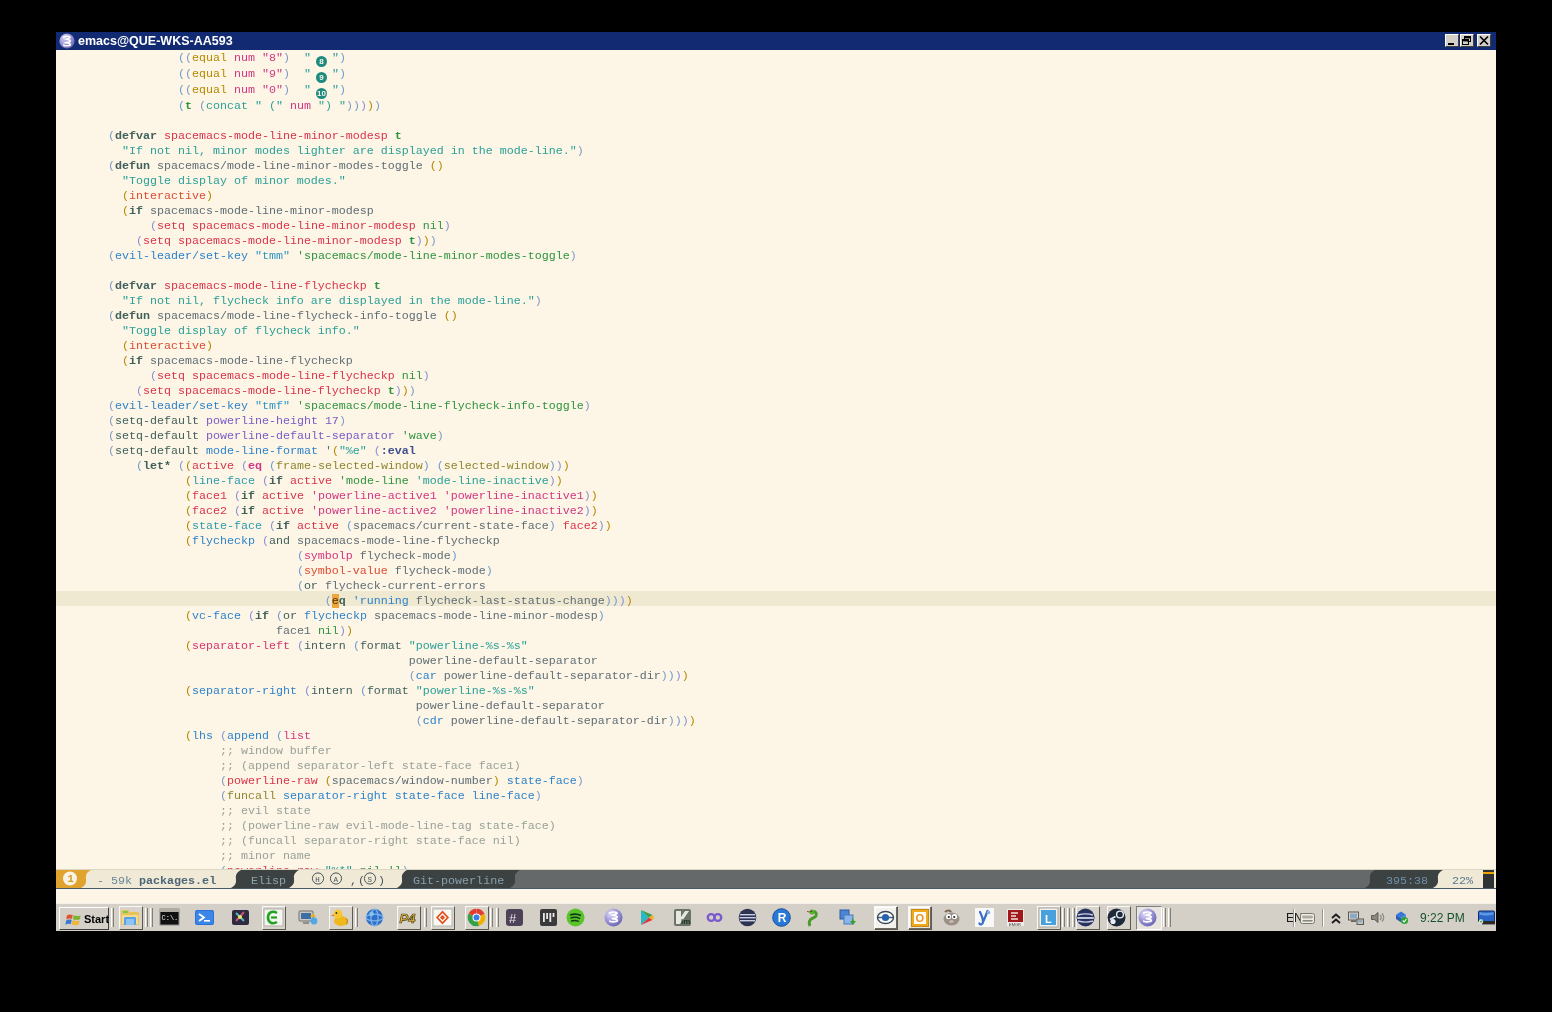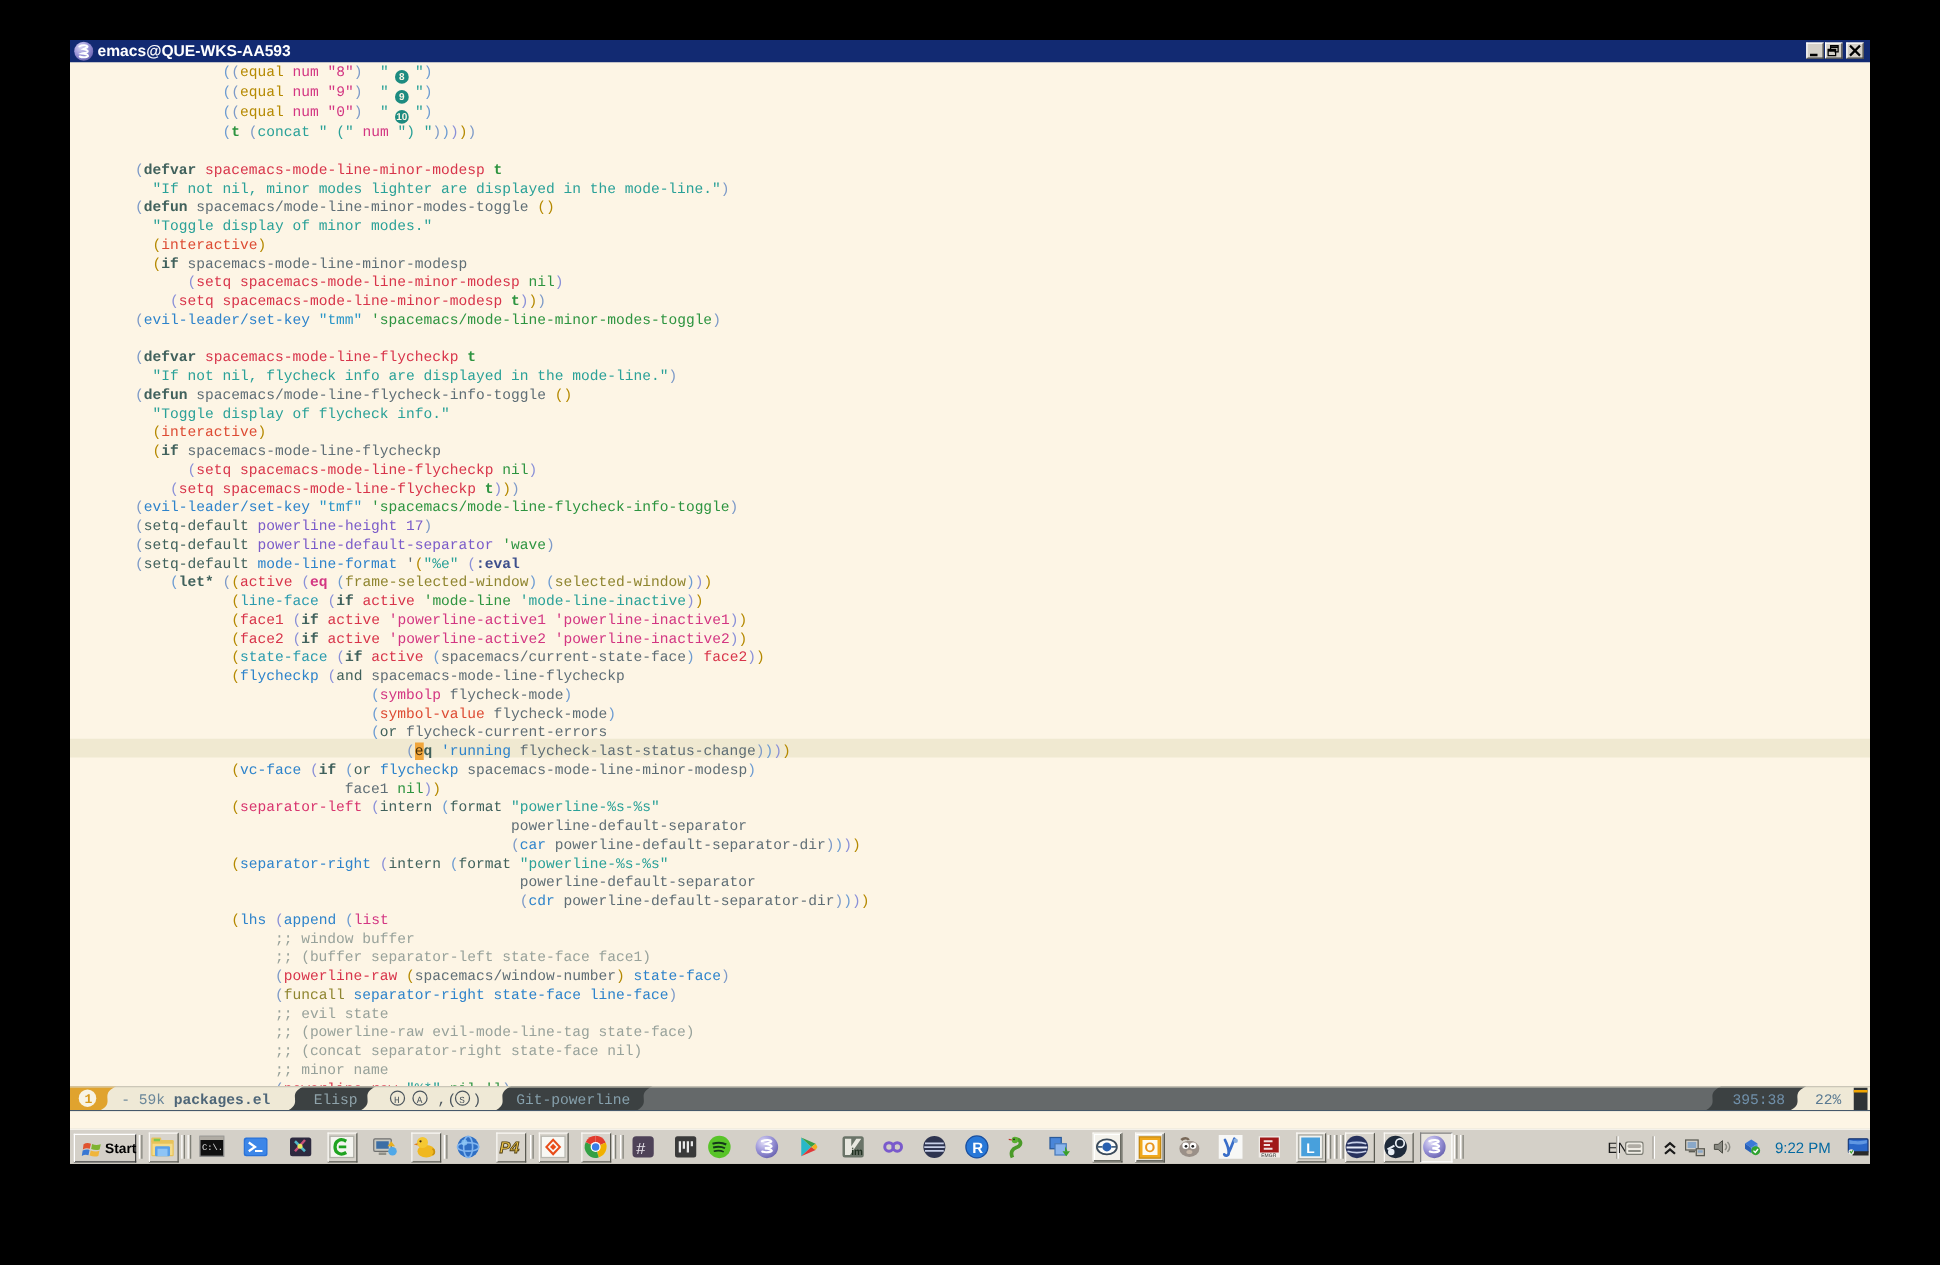--- a/index.html
+++ b/index.html
@@ -104,26 +104,26 @@
 <span style="color:#5f6e76">           </span><span style="color:#b58900">(</span><span style="color:#2d83cb">vc-face</span><span style="color:#5f6e76"> </span><span style="color:#8a90d8">(</span><span style="color:#40615c;font-weight:bold">if</span><span style="color:#5f6e76"> </span><span style="color:#6d9cd2">(</span><span style="color:#40615c">or</span><span style="color:#5f6e76"> </span><span style="color:#2d83cb">flycheckp</span><span style="color:#5f6e76"> </span><span style="color:#5f6e76">spacemacs-mode-line-minor-modesp</span><span style="color:#6d9cd2">)</span>
 <span style="color:#5f6e76">                        </span><span style="color:#5f6e76">face1</span><span style="color:#5f6e76"> </span><span style="color:#2d9440">nil</span><span style="color:#8a90d8">)</span><span style="color:#b58900">)</span>
 <span style="color:#5f6e76">           </span><span style="color:#b58900">(</span><span style="color:#d8346e">separator-left</span><span style="color:#5f6e76"> </span><span style="color:#8a90d8">(</span><span style="color:#40615c">intern</span><span style="color:#5f6e76"> </span><span style="color:#6d9cd2">(</span><span style="color:#40615c">format</span><span style="color:#5f6e76"> </span><span style="color:#2aa198">"powerline-%s-%s"</span>
 <span style="color:#5f6e76">                                           </span><span style="color:#5f6e76">powerline-default-separator</span>
 <span style="color:#5f6e76">                                           </span><span style="color:#7d9ac8">(</span><span style="color:#2d83cb">car</span><span style="color:#5f6e76"> </span><span style="color:#5f6e76">powerline-default-separator-dir</span><span style="color:#7d9ac8">)</span><span style="color:#6d9cd2">)</span><span style="color:#8a90d8">)</span><span style="color:#b58900">)</span>
 <span style="color:#5f6e76">           </span><span style="color:#b58900">(</span><span style="color:#2d83cb">separator-right</span><span style="color:#5f6e76"> </span><span style="color:#8a90d8">(</span><span style="color:#40615c">intern</span><span style="color:#5f6e76"> </span><span style="color:#6d9cd2">(</span><span style="color:#40615c">format</span><span style="color:#5f6e76"> </span><span style="color:#2aa198">"powerline-%s-%s"</span>
 <span style="color:#5f6e76">                                            </span><span style="color:#5f6e76">powerline-default-separator</span>
 <span style="color:#5f6e76">                                            </span><span style="color:#7d9ac8">(</span><span style="color:#2d83cb">cdr</span><span style="color:#5f6e76"> </span><span style="color:#5f6e76">powerline-default-separator-dir</span><span style="color:#7d9ac8">)</span><span style="color:#6d9cd2">)</span><span style="color:#8a90d8">)</span><span style="color:#b58900">)</span>
 <span style="color:#5f6e76">           </span><span style="color:#b58900">(</span><span style="color:#2d83cb">lhs</span><span style="color:#5f6e76"> </span><span style="color:#8a90d8">(</span><span style="color:#2d83cb">append</span><span style="color:#5f6e76"> </span><span style="color:#6d9cd2">(</span><span style="color:#d33682">list</span>
 <span style="color:#5f6e76">                </span><span style="color:#98a29b">;; window buffer</span>
-<span style="color:#5f6e76">                </span><span style="color:#98a29b">;; (buffer separator-left state-face face1)</span>
+<span style="color:#5f6e76">                </span><span style="color:#98a29b">;; (append separator-left state-face face1)</span>
 <span style="color:#5f6e76">                </span><span style="color:#7d9ac8">(</span><span style="color:#d8344a">powerline-raw</span><span style="color:#5f6e76"> </span><span style="color:#b58900">(</span><span style="color:#5f6e76">spacemacs/window-number</span><span style="color:#b58900">)</span><span style="color:#5f6e76"> </span><span style="color:#2d83cb">state-face</span><span style="color:#7d9ac8">)</span>
 <span style="color:#5f6e76">                </span><span style="color:#7d9ac8">(</span><span style="color:#8f852f">funcall</span><span style="color:#5f6e76"> </span><span style="color:#2d83cb">separator-right</span><span style="color:#5f6e76"> </span><span style="color:#2d83cb">state-face</span><span style="color:#5f6e76"> </span><span style="color:#2d83cb">line-face</span><span style="color:#7d9ac8">)</span>
 <span style="color:#5f6e76">                </span><span style="color:#98a29b">;; evil state</span>
 <span style="color:#5f6e76">                </span><span style="color:#98a29b">;; (powerline-raw evil-mode-line-tag state-face)</span>
-<span style="color:#5f6e76">                </span><span style="color:#98a29b">;; (concat separator-right state-face nil)</span>
+<span style="color:#5f6e76">                </span><span style="color:#98a29b">;; (funcall separator-right state-face nil)</span>
 <span style="color:#5f6e76">                </span><span style="color:#98a29b">;; minor name</span>
 <span style="color:#5f6e76">                </span><span style="color:#7d9ac8">(</span><span style="color:#d8344a">powerline-raw</span><span style="color:#5f6e76"> </span><span style="color:#2aa198">"%*"</span><span style="color:#5f6e76"> </span><span style="color:#2d9440">nil</span><span style="color:#5f6e76"> </span><span style="color:#2d9440">'l</span><span style="color:#7d9ac8">)</span></pre>
   </div>
   <svg id="modeline" width="1440" height="20" font-family="Liberation Mono, monospace">
       <rect x="0" y="0" width="1440" height="20" fill="#65696a"></rect>
       <path d="M0,0 L466.0,0 C451.0,7 467.0,13 452.0,20 L0,20 Z" fill="#3c4142"></path>
       <path d="M0,0 L353.0,0 C338.0,7 354.0,13 339.0,20 L0,20 Z" fill="#efe9d6"></path>
       <path d="M0,0 L245.0,0 C230.0,7 246.0,13 231.0,20 L0,20 Z" fill="#3c4142"></path>
       <path d="M0,0 L187.0,0 C172.0,7 188.0,13 173.0,20 L0,20 Z" fill="#efe9d6"></path>
       <path d="M0,0 L37.0,0 C22.0,7 38.0,13 23.0,20 L0,20 Z" fill="#e0a32e"></path>
@@ -412,21 +412,21 @@
           <path d="M1.5,5.5 L4.5,5.5 L8,2.5 L8,12.5 L4.5,9.5 L1.5,9.5 Z" fill="#8a8a82" stroke="#4a4a42" stroke-width="0.8"></path>
           <path d="M10,5 C11.5,6.5 11.5,8.5 10,10 M12,3.5 C14.2,6 14.2,9 12,11.5" stroke="#8a8a82" stroke-width="1.2" fill="none"></path>
         </svg>
 <svg style="position:absolute;left:125px;top:4px" width="16" height="15">
           <path d="M8,1.5 L3,4.8 L8,8.1 L13,4.8 Z" fill="#3a78d8"></path>
           <path d="M3,4.8 L3,9 L8,12.3 L8,8.1 Z" fill="#2860b8"></path>
           <path d="M13,4.8 L13,9 L8,12.3 L8,8.1 Z" fill="#5090e8"></path>
           <circle cx="11.5" cy="10.5" r="3.6" fill="#2fa32f"></circle>
           <path d="M9.8,10.5 L11.2,12 L13.4,9.2" stroke="#fff" stroke-width="1.1" fill="none"></path>
         </svg>
-<span style="position:absolute;left:152px;top:5px;font:12px 'Liberation Sans';color:#0369a1">9:22 PM</span>
+<span style="position:absolute;left:152px;top:5px;font:12px 'Liberation Sans';color:#14532d">9:22 PM</span>
 <svg style="position:absolute;left:210px;top:4px" width="17" height="16">
           <rect x="0.5" y="1" width="16" height="11" rx="1" fill="#2a66c8" stroke="#14306a"></rect>
           <path d="M1.5,2 C6,3.5 12,3 15.5,2 L15.5,4.5 C11,6 5,5.5 1.5,5 Z" fill="#6aa0e8" opacity="0.85"></path>
           <rect x="4" y="11" width="13" height="3.4" fill="#2a2a2a"></rect>
           <circle cx="3" cy="11.5" r="2.2" fill="#e8e8e8"></circle>
           <path d="M2,10.8 L3,12.4 L4.4,10.2" stroke="#38a028" stroke-width="0.9" fill="none"></path>
         </svg>
 </div>
   </div>
 </div>

